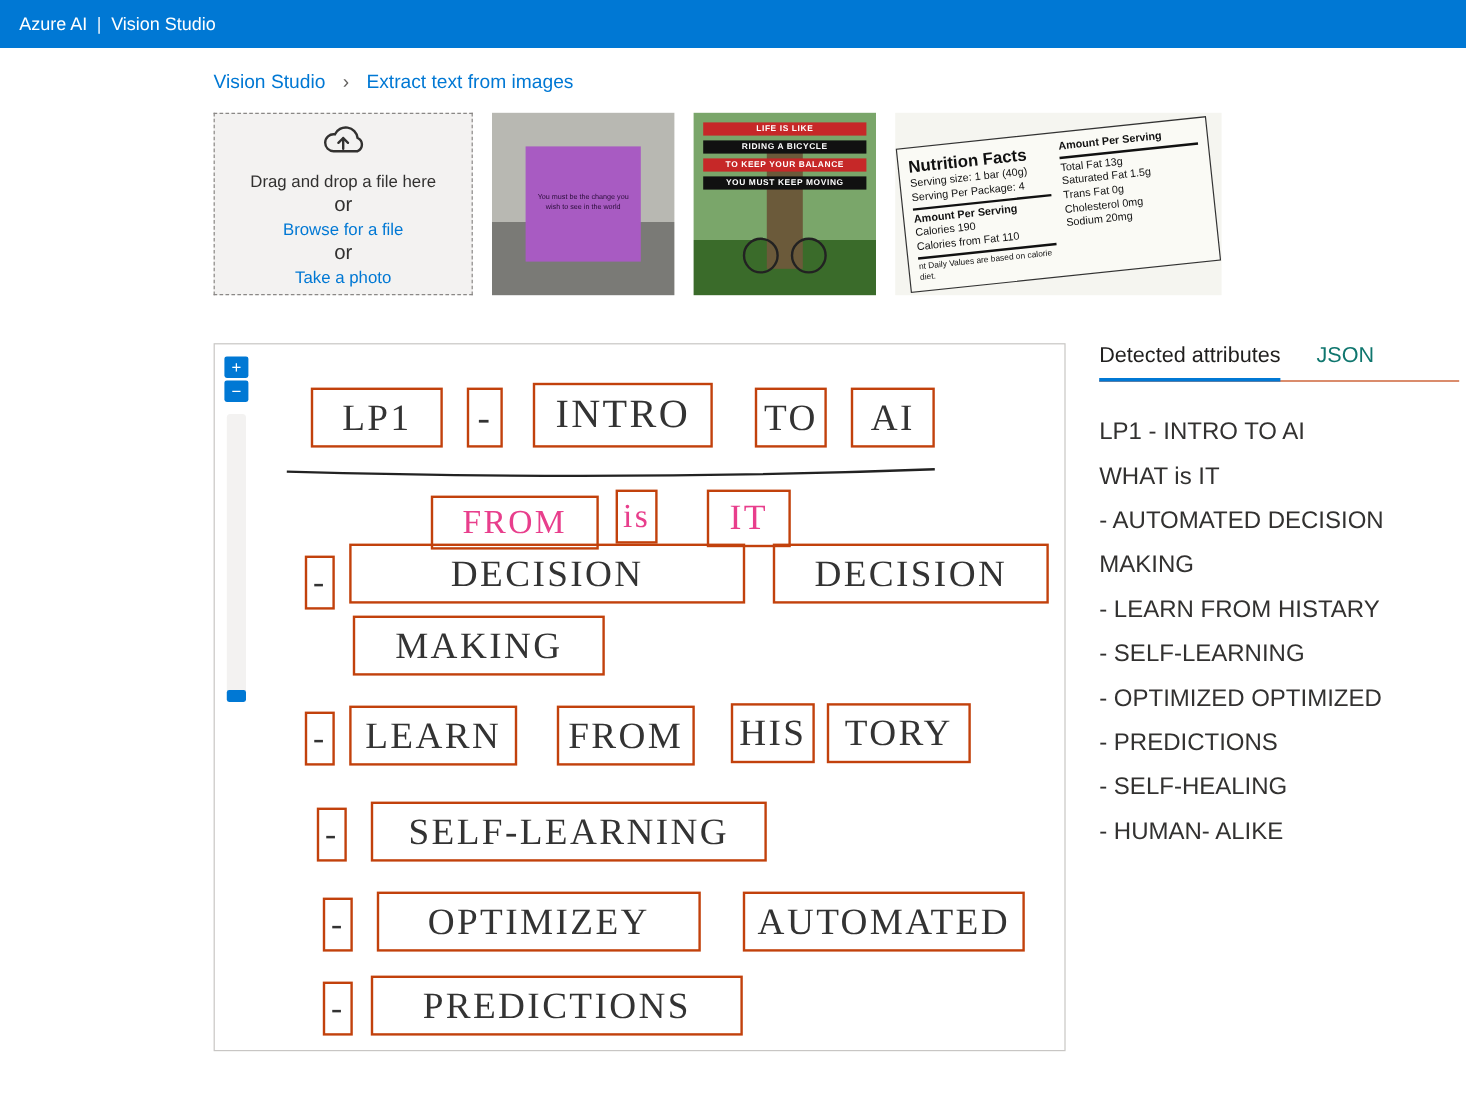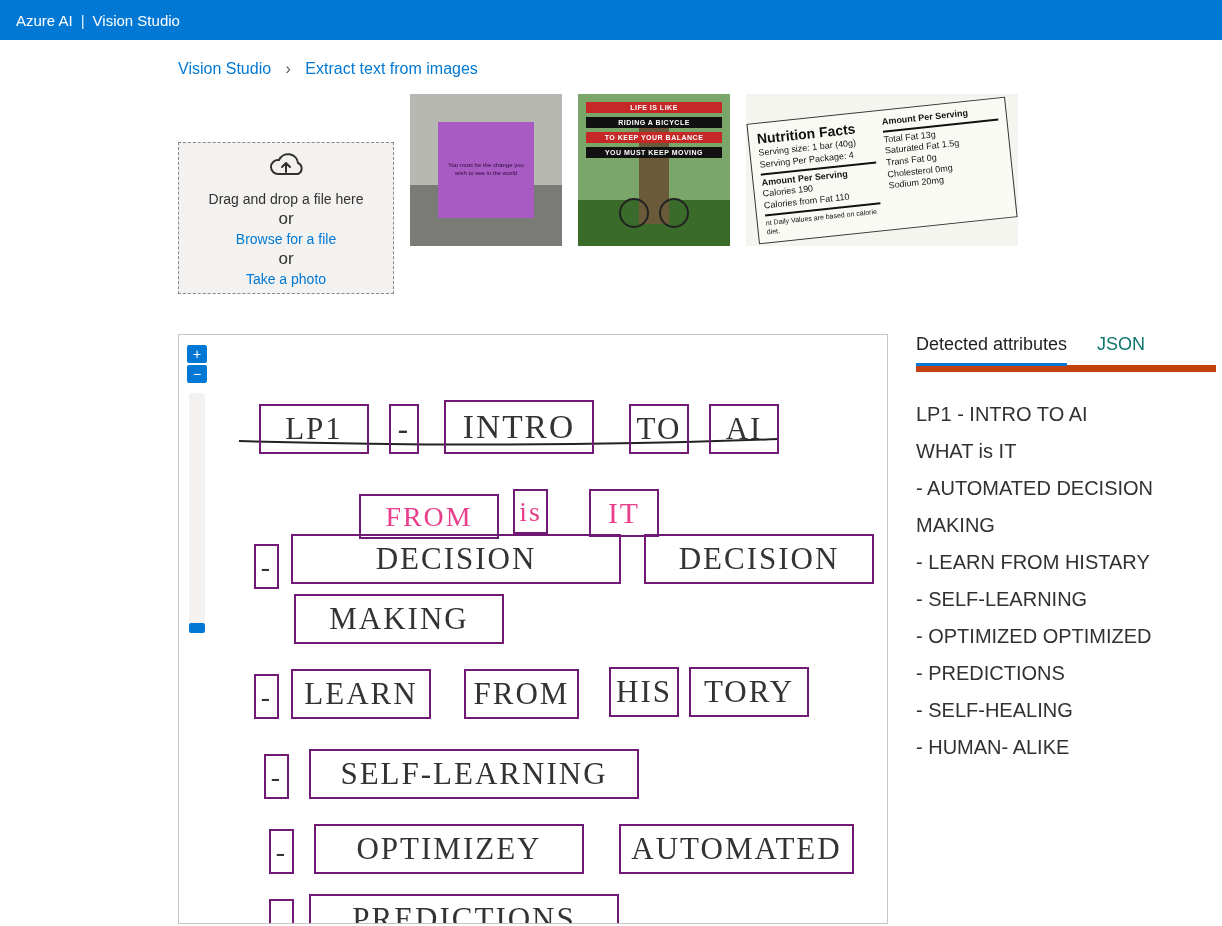--- a/index.html
+++ b/index.html
@@ -51,21 +51,20 @@
   border: 1px dashed #8a8886;
   background: #f3f2f1;
   display: flex;
   flex-direction: column;
   align-items: center;
   justify-content: center;
   text-align: center;
   font-size: 14px;
   color: #323130;
   gap: 2px;
-  margin-top: 48px;
 }
 .upload-box .cloud-icon { margin-bottom: 6px; }
 .upload-box a { color: #0078D4; text-decoration: none; }
 .upload-box .or { font-size: 17px; }
 
 .sample-thumb {
   width: 152px;
   height: 152px;
   background: #c8c6c4;
   position: relative;
@@ -164,29 +163,29 @@
   width:16px;height:10px;background:#0078D4;border-radius:2px;
 }
 .scroll-thumb { top: 288px; }
 
 
 .hw {
   position:absolute;left:40px;right:10px;top:6px;bottom:6px;
 }
 .hw svg { width:100%; height:100%; }
 .hw .word {
-  position:absolute;border:2px solid #701a75;margin-top:33px;
+  position:absolute;border:2px solid #c2410c;
 }
 
 
 .right-panel {
   width: 300px;
 }
 .tabs {
-  display:flex;gap:30px;border-bottom:7px solid #c2410c;
+  display:flex;gap:30px;border-bottom:1px solid #c2410c;
 }
 .tab {
   padding: 0 0 10px 0;font-size:18px;color:#0f766e;cursor:pointer;position:relative;
 }
 .tab.active { color:#201f1e;font-weight:400; }
 .tab.active::after {
   content:"";position:absolute;left:0;right:0;bottom:-1px;height:3px;background:#0078D4;
 }
 .detected-list {
   padding-top: 24px;

